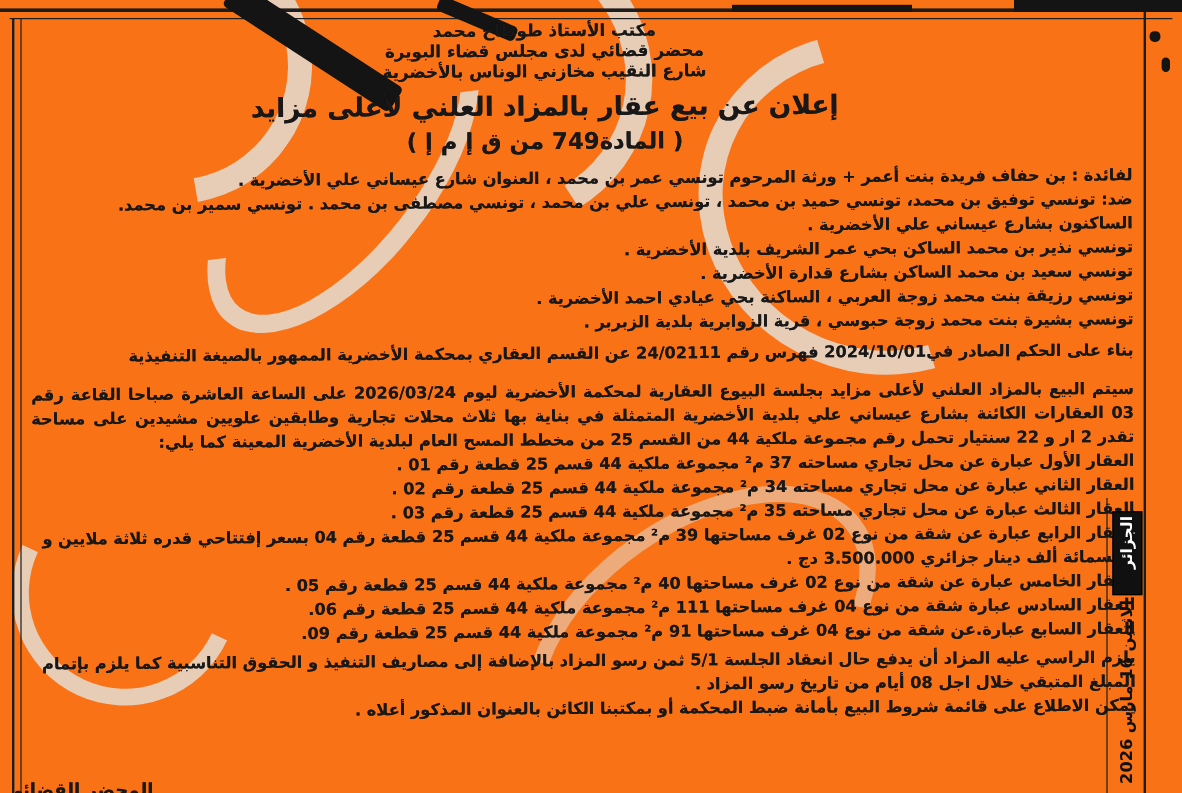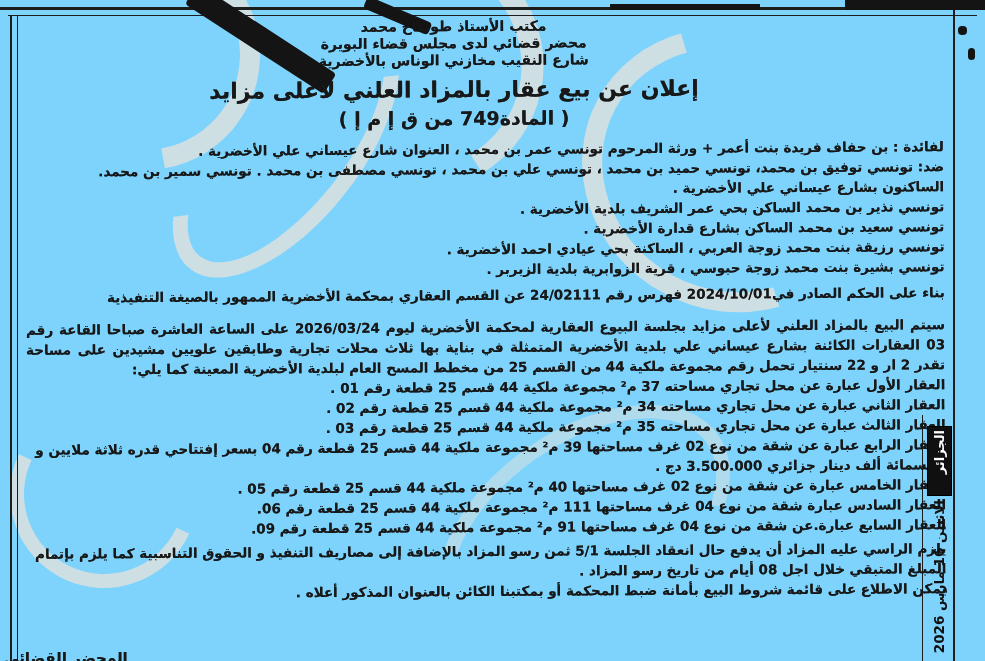--- a/index.html
+++ b/index.html
@@ -1,18 +1,18 @@
 <!DOCTYPE html>
 <html lang="ar"><head>
 <meta charset="utf-8">
 <style>
   html,body{margin:0;padding:0;}
   body{width:985px;height:661px;overflow:hidden;background:#f6f6f3;
        font-family:"DejaVu Sans", sans-serif;}
-  .page{position:relative;width:985px;height:661px;background:#7dd3fc;overflow:hidden;
+  .page{position:relative;width:985px;height:661px;background:#f97316;overflow:hidden;
         color:#181818;font-weight:700;}
   
   .rule{position:absolute;background:#1d1d1d;}
   .rule-top-1{top:7px;left:0;right:0;height:3px;}
   .rule-top-2{top:15px;left:8px;right:8px;height:1px;}
   .rule-left-1{left:10px;top:15px;bottom:0;width:2px;}
   .rule-left-2{left:17px;top:15px;bottom:0;width:1px;}
   .rule-right-outer{right:30px;top:10px;bottom:0;width:2px;}
   .rule-right-inner{right:62px;top:415px;bottom:0;width:1px;}
   

